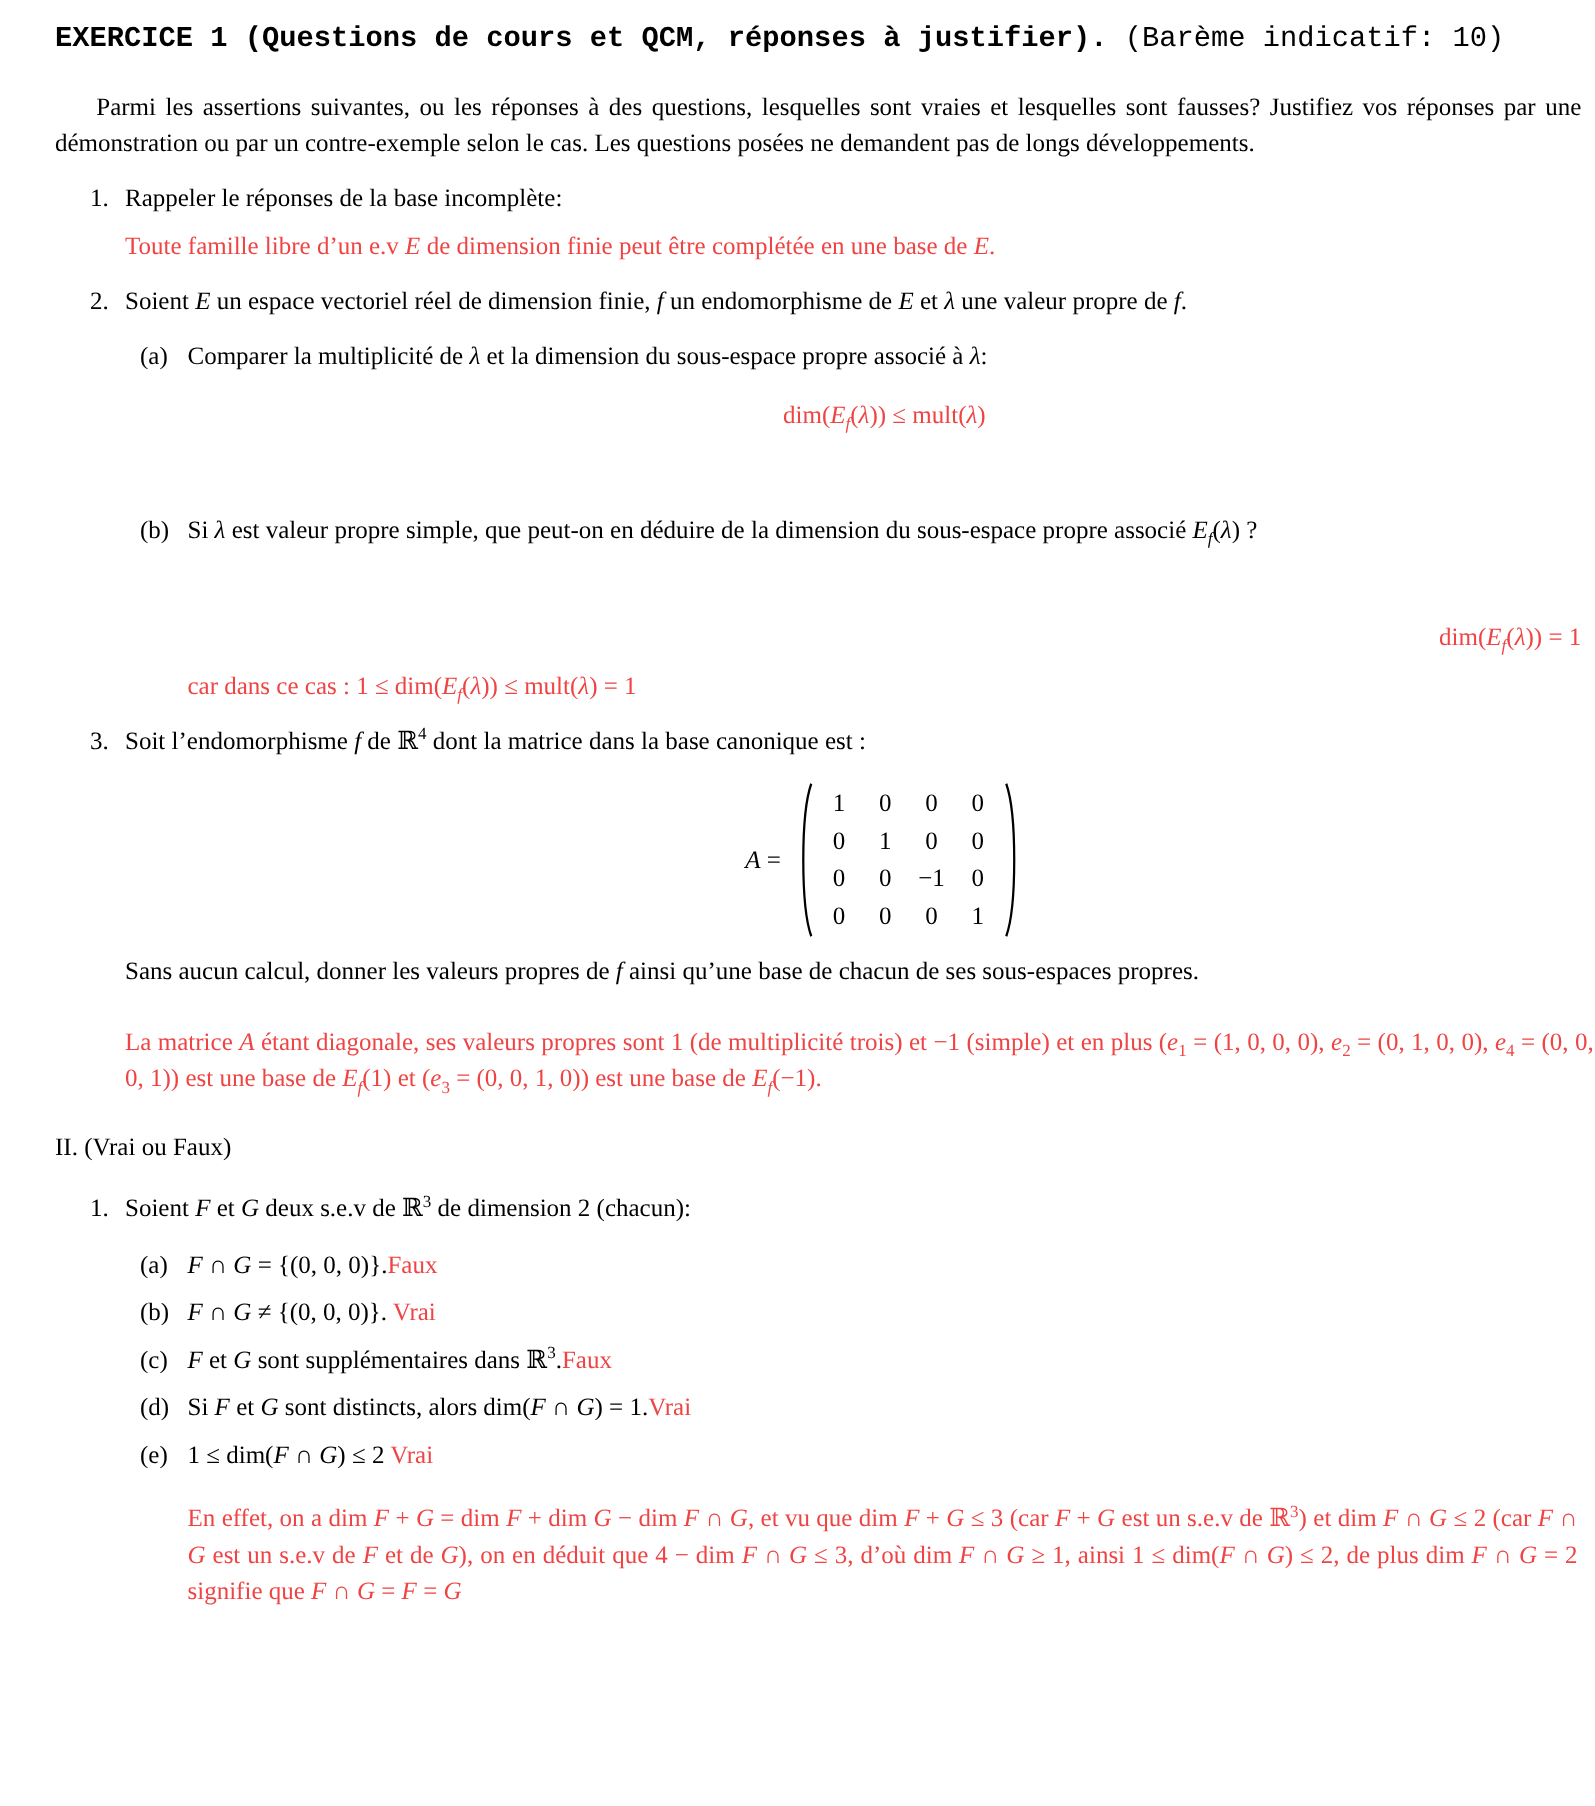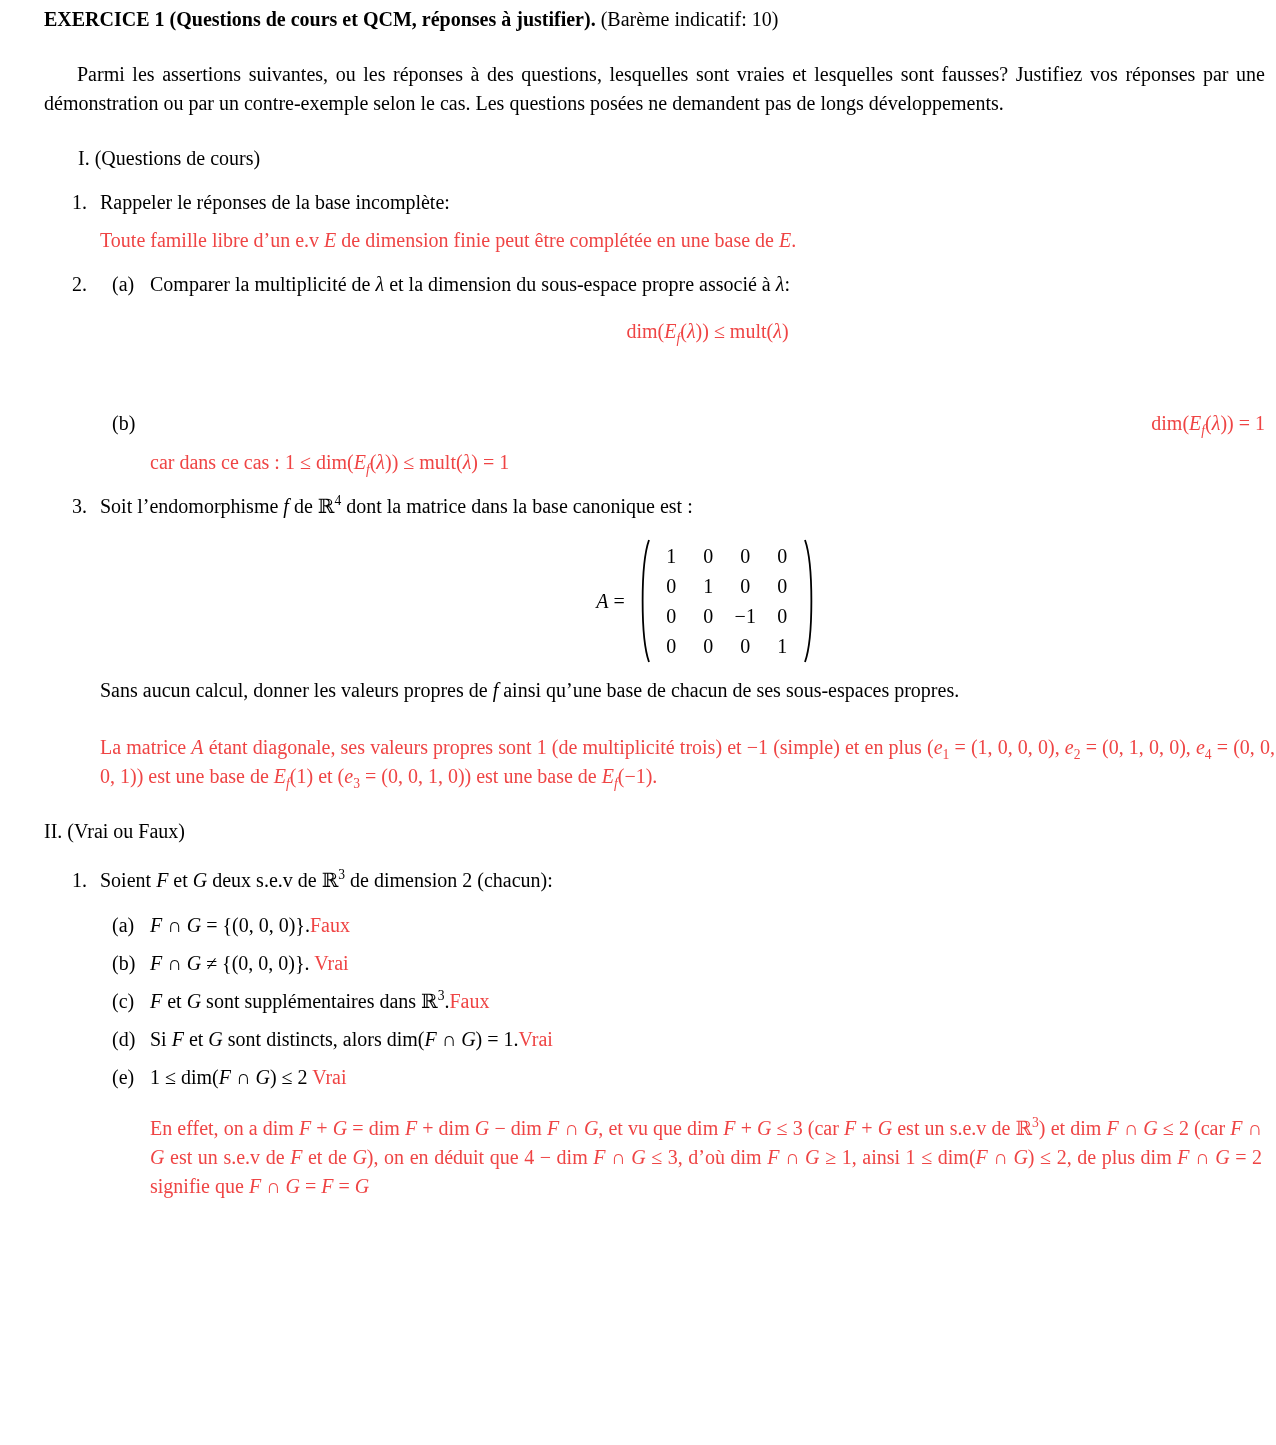--- a/index.html
+++ b/index.html
@@ -2,21 +2,21 @@
 <html><head>
 <meta charset="utf-8">
 <style>
   html,body{margin:0;padding:0;background:#ffffff;}
   body{width:1276px;height:1445px;overflow:hidden;
        font-family:"Liberation Serif","DejaVu Serif",serif;
        font-size:20px;line-height:29px;color:#000000;}
   .page{position:relative;width:1276px;height:1445px;background:#ffffff;}
   .red{color:#ef4444;}
   .nowrap{white-space:nowrap;}
-  .title{padding-top:4px;margin-left:44px;font-size:20px;line-height:30px;white-space:nowrap;}
+  .title{padding-top:16px;margin-left:44px;font-size:23px;line-height:30px;white-space:nowrap;font-family:Liberation Mono, monospace;}
   .title .bold{font-weight:bold;}
   .intro{margin:26px 11px 0 44px;text-align:justify;text-indent:33px;}
   .sec-heading{margin-top:26px;white-space:nowrap;}
   .sec-heading.first{margin-left:78px;}
   .sec-heading.second{margin-left:44px;}
   .num-item{position:relative;padding-left:100px;margin-right:11px;}
   .num-item .num{position:absolute;left:72px;top:0;}
   .let-item{position:relative;padding-left:150px;margin-right:11px;}
   .let-item .lab{position:absolute;left:112px;top:0;}
   .answer-line{margin-left:100px;margin-right:11px;}
@@ -55,43 +55,41 @@
 <body>
 
 <div class="page">
 
   <div class="title">
     <span class="bold">EXERCICE 1 (Questions de cours et QCM, réponses à justifier).</span><span> (Barème indicatif: 10)</span>
   </div>
 
   <p class="intro">Parmi les assertions suivantes, ou les réponses à des questions, lesquelles sont vraies et lesquelles sont fausses? Justifiez vos réponses par une démonstration ou par un contre-exemple selon le cas. Les questions posées ne demandent pas de longs développements.</p>
 
-  <div class="sec-heading first">
-    <span>I.</span>
-    <span>(Questions de cours)</span>
-  </div>
 
   <div class="num-item nowrap" id="q1">
     <span class="num">1.</span>
     <span>Rappeler le réponses de la base incomplète:</span>
   </div>
   <div class="answer-line red nowrap" id="a1">Toute famille libre d’un e.v <i>E</i> de dimension finie peut être complétée en une base de <i>E</i>.</div>
 
   <div class="num-item nowrap" id="q2">
     <span class="num">2.</span>
+    <span>Soient <i>E</i> un espace vectoriel réel de dimension finie, <i>f</i> un endomorphisme de <i>E</i> et <i>λ</i> une valeur propre de <i>f</i>.</span>
   </div>
 
   <div class="let-item nowrap" id="q2a">
     <span class="lab">(a)</span>
     <span>Comparer la multiplicité de <i>λ</i> et la dimension du sous-espace propre associé à <i>λ</i>:</span>
   </div>
   <div class="centered-formula red nowrap" id="f1">dim(<i>E<sub>f</sub></i>(<i>λ</i>)) ≤ mult(<i>λ</i>)</div>
 
   <div class="let-item nowrap" id="q2b">
     <span class="lab">(b)</span>
+    <span>Si <i>λ</i> est valeur propre simple, que peut-on en déduire de la dimension du sous-espace propre associé <i>E<sub>f</sub></i>(<i>λ</i>) ?</span>
   </div>
   <div class="centered-formula red nowrap" id="f2">dim(<i>E<sub>f</sub></i>(<i>λ</i>)) = 1</div>
   <div class="note-line red nowrap" id="note-b">car dans ce cas : 1 ≤ dim(<i>E<sub>f</sub></i>(<i>λ</i>)) ≤ mult(<i>λ</i>) = 1</div>
 
   <div class="num-item nowrap" id="q3">
     <span class="num">3.</span>
     <span>Soit l’endomorphisme <i>f</i> de ℝ<sup>4</sup> dont la matrice dans la base canonique est :</span>
   </div>
 
   <div class="matrix-row-block" id="matrix-eq">

